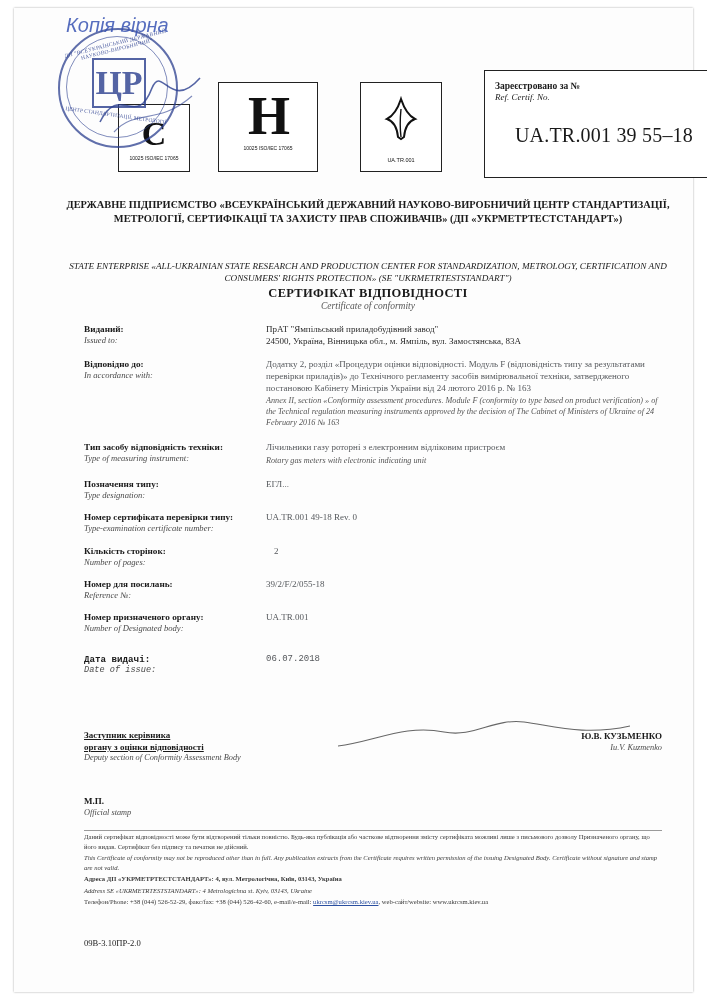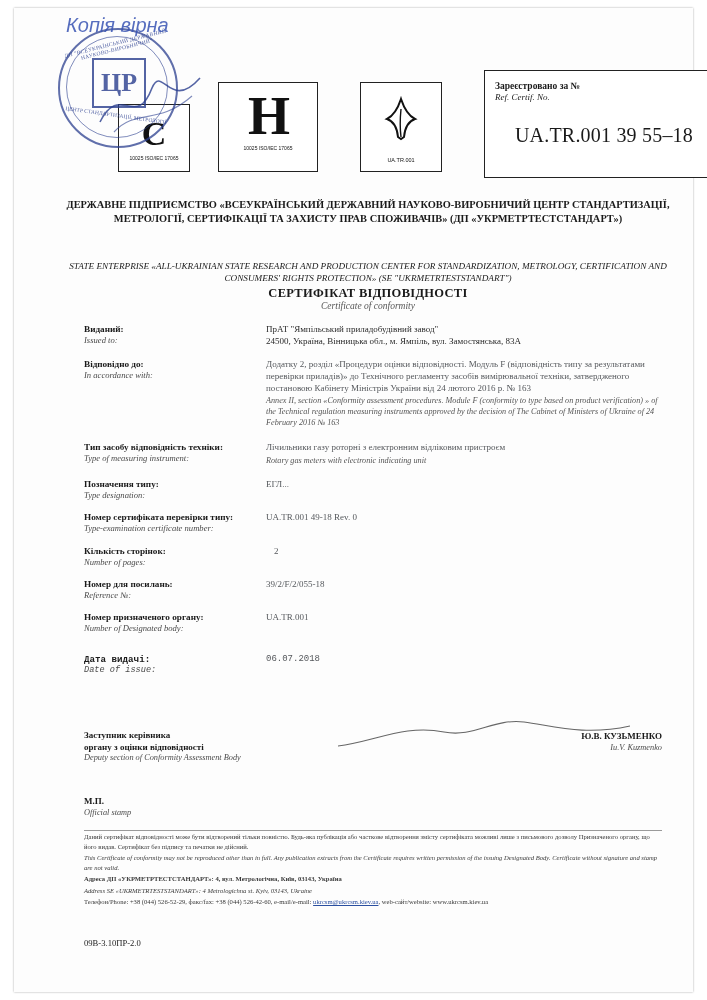--- a/index.html
+++ b/index.html
@@ -57,21 +57,21 @@
   }
   .stamp .inner-box {
     position: absolute;
     left: 40px;
     top: 46px;
     width: 50px;
     height: 46px;
     border: 2px solid #2b3f8f;
     opacity: 0.8;
     font-family: "Liberation Serif", serif;
-    font-size: 26px;
+    font-size: 34px;
     font-weight: bold;
     color: #2b3f8f;
     text-align: center;
     line-height: 46px;
   }
   .stamp .arc-text {
     position: absolute;
     left: 8px;
     top: 28px;
     width: 112px;
@@ -441,21 +441,21 @@
         </div>
         <div class="val faded">
           <span class="ua">06.07.2018</span>
         </div>
       </div>
 
     </div>
 
     <div class="sign">
       <div class="sign-left">
-        <span class="ua" style="white-space:pre-line;">Заступник керівника
+        <span class="ua" style="white-space:pre-line;text-decoration:underline;">Заступник керівника
 органу з оцінки відповідності</span>
         <span class="en">Deputy section of Conformity Assessment Body</span>
       </div>
       <div class="sign-right">
         <span class="ua">Ю.В. КУЗЬМЕНКО</span>
         <span class="en">Iu.V. Kuzmenko</span>
       </div>
       <svg class="signature-svg" viewBox="0 0 300 44" aria-hidden="true">
         <path d="M4 34 C40 30 70 12 110 20 C140 26 160 6 190 10 C220 14 250 24 296 14" fill="none" stroke="#333" stroke-width="1.1" opacity="0.75"></path>
       </svg>

